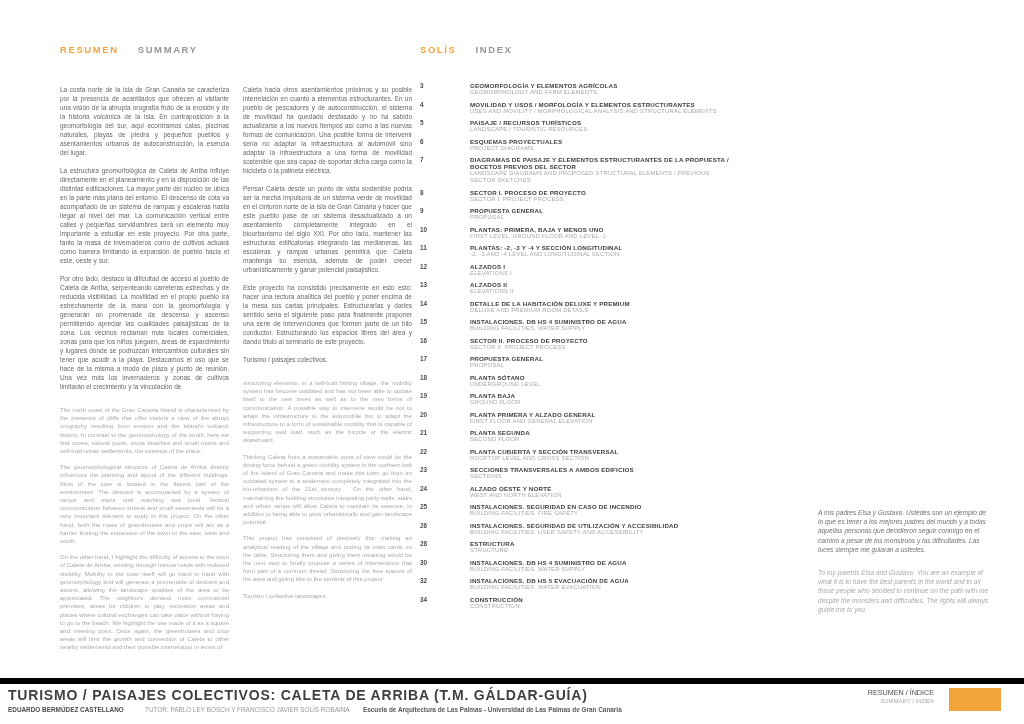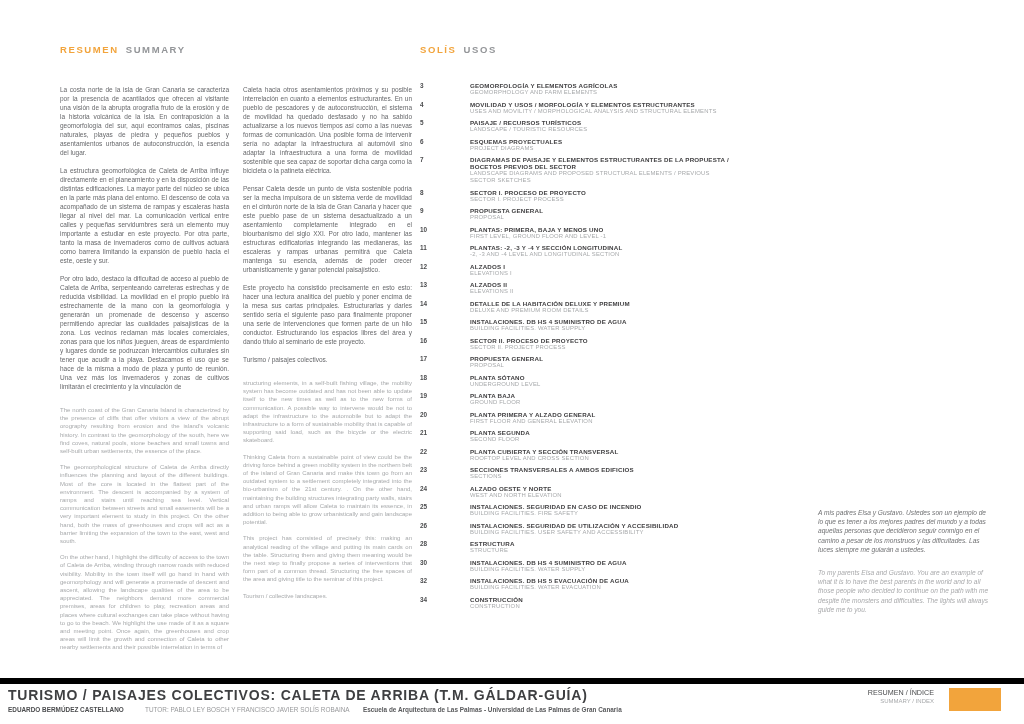--- a/index.html
+++ b/index.html
@@ -3,21 +3,21 @@
 <meta charset="utf-8">
 <style>
   html,body { margin:0; padding:0; }
   body {
     width:1024px; height:724px; position:relative; overflow:hidden;
     background:#ffffff; font-family:"Liberation Sans", sans-serif;
     -webkit-font-smoothing:antialiased;
   }
   .section-header { font-size:9.5px; font-weight:bold; letter-spacing:1.6px; white-space:nowrap; }
   .hdr-accent { color:#F2A43C; }
-  .hdr-muted  { color:#939598; margin-left:7px; }
+  .hdr-muted  { color:#939598; margin-left:19px; }
 
   
   .summary-section { position:absolute; left:60px; top:44px; width:352px; }
   .two-col { display:flex; gap:14px; margin-top:30px; }
   .txt-col { width:169px; }
   .es-group p { font-size:6.5px; line-height:9px; color:#66676A; text-align:justify; margin:0 0 9px; }
   .en-group { margin-top:15px; }
   .en-group p { font-size:6px; line-height:8.2px; color:#A7A9AB; text-align:justify; margin:0 0 8px; }
 
   
@@ -81,21 +81,21 @@
             <p>Thinking Caleta from a sustainable point of view could be the driving force behind a green mobility system in the northern belt of the island of Gran Canaria and make this town go from an outdated system to a settlement completely integrated into the bio-urbanism of the 21st century. . On the other hand, maintaining the building structures integrating party walls, stairs and urban ramps will allow Caleta to maintain its essence, in addition to being able to grow urbanistically and gain landscape potential.</p>
             <p>This project has consisted of precisely this: making an analytical reading of the village and putting its main cards on the table. Structuring them and giving them meaning would be the next step to finally propose a series of interventions that form part of a common thread. Structuring the free spaces of the area and giving title to the seminar of this project.</p>
             <p>Tourism / collective landscapes.</p>
           </div>
       </div>
     </div>
   </section>
 
   <section class="index-section">
     <div class="section-header">
-      <span class="hdr-accent">SOLÍS</span><span class="hdr-muted">USOS</span>
+      <span class="hdr-accent">SOLÍS</span><span class="hdr-muted">INDEX</span>
     </div>
     <div class="index-list">
         <div class="index-item">
         <span class="index-num">3</span>
         <span class="index-titles">
           <span class="index-title-es">GEOMORFOLOGÍA Y ELEMENTOS AGRÍCOLAS</span>
           <span class="index-title-en">GEOMORPHOLOGY AND FARM ELEMENTS</span>
         </span>
       </div>
         <div class="index-item">

